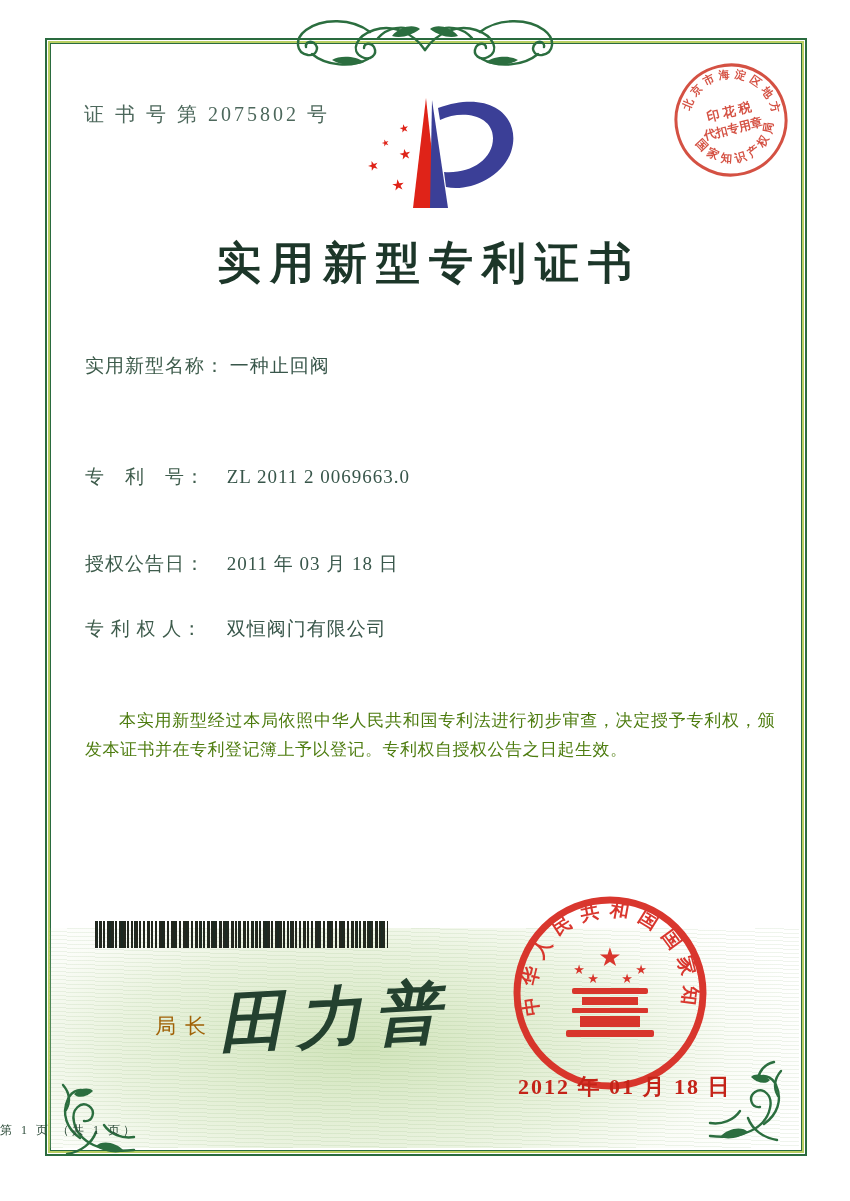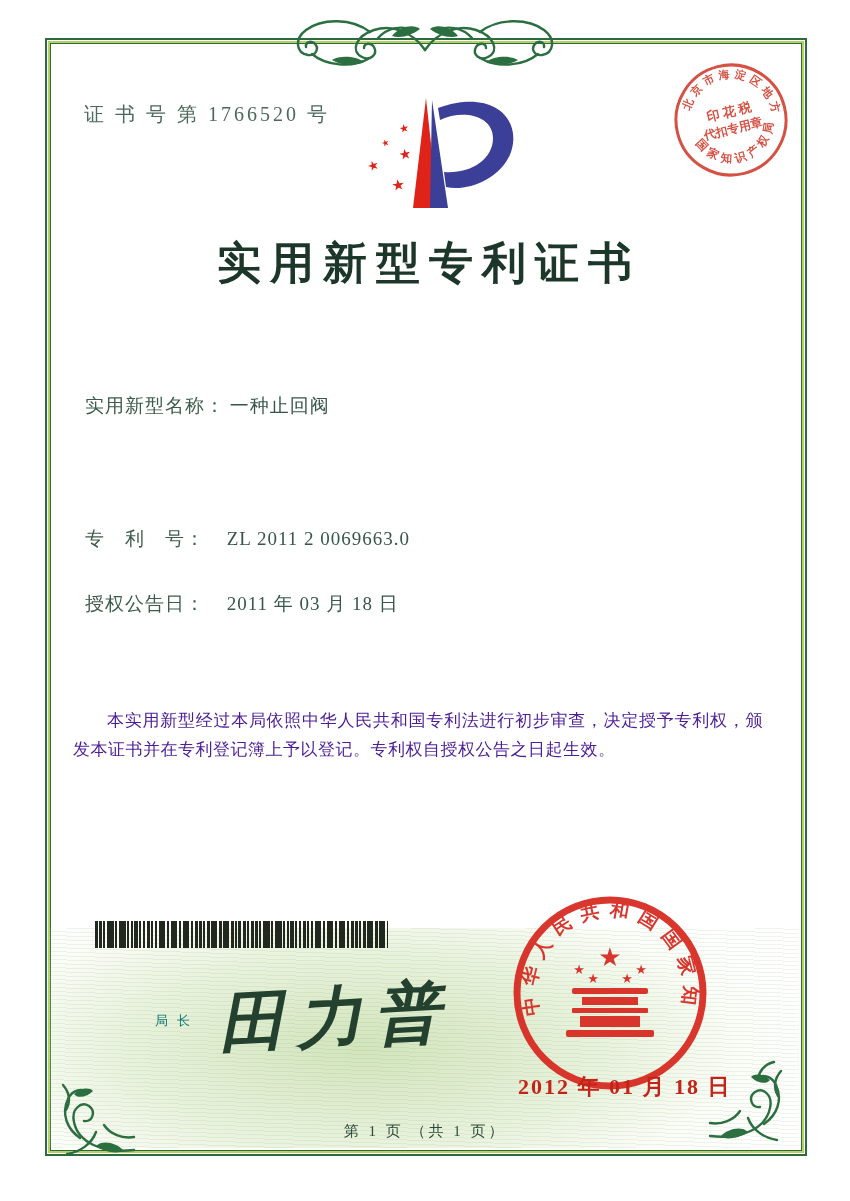--- a/index.html
+++ b/index.html
@@ -27,50 +27,50 @@
   .corner-right{left:708px;top:1060px;transform:scaleX(-1);}
   .cert-no{
     position:absolute;left:84px;top:101px;font-size:20px;color:#4d685c;
     letter-spacing:3px;
   }
   .logo{position:absolute;left:342px;top:86px;}
   .title{
     position:absolute;left:0;right:0;top:234px;text-align:center;
     font-size:44px;font-weight:bold;color:#1c3629;letter-spacing:9px;padding-left:8px;
   }
-  .field-row{position:absolute;left:85px;font-size:19px;color:#3e5c4c;white-space:nowrap;margin-top:40px;}
+  .field-row{position:absolute;left:85px;font-size:19px;color:#3e5c4c;white-space:nowrap;}
   .field-row .lbl{display:inline-block;min-width:137px;letter-spacing:1px;}
   .field-row .val{letter-spacing:1px;color:#38564а;}
   .field-row .val{color:#38564a;}
-  .r1{top:353px}.r2{top:421px}.r3{top:486px}.r4{top:551px}.r5{top:616px}.r6{top:681px}
+  .r1{top:353px}.r2{top:421px}.r3{top:464px}.r4{top:551px}.r5{top:616px}.r6{top:681px}
   .body-text{
-    position:absolute;left:73px;top:706px;width:690px;
-    font-size:17px;line-height:29px;color:#4c1d95;letter-spacing:0.5px;text-align:justify;
+    position:absolute;left:85px;top:706px;width:690px;
+    font-size:17px;line-height:29px;color:#4d7c0f;letter-spacing:0.5px;text-align:justify;
   }
   .body-text p{margin:0;text-indent:2em;}
   .barcode{
     position:absolute;left:95px;top:921px;width:293px;height:27px;
     background-image:
       repeating-linear-gradient(90deg,#23281f 0 2px,rgba(0,0,0,0) 2px 4px),
       repeating-linear-gradient(90deg,#23281f 0 1px,rgba(0,0,0,0) 1px 6px),
       repeating-linear-gradient(90deg,#1c2a22 0 3px,rgba(0,0,0,0) 3px 13px);
   }
   .role{
-    position:absolute;left:155px;top:1012px;font-size:13px;color:#0f766e;letter-spacing:9px;
+    position:absolute;left:155px;top:1012px;font-size:21px;color:#a16207;letter-spacing:9px;
   }
   .signature{position:absolute;left:208px;top:958px;}
   .seal{position:absolute;left:505px;top:888px;opacity:0.93;}
   .seal-date{
     position:absolute;left:518px;top:1072px;font-size:22px;font-weight:bold;
     color:#c42318;letter-spacing:2px;white-space:nowrap;
   }
   .tax-stamp{position:absolute;left:664px;top:53px;opacity:0.88;}
   .footer{
-    position:absolute;left:0;right:0;top:1122px;text-align:center;
-    font-size:15px;color:#2c4b39;letter-spacing:3px;
+    position:absolute;left:0;right:0;top:1122px;text-align:left;
+    font-size:12px;color:#2c4b39;letter-spacing:3px;
   }
 </style>
 </head>
 <body>
 
 <div class="page">
 
   <div class="frame"></div>
   <div class="green-wash"></div>
 
@@ -114,21 +114,21 @@
       <path d="M13,11 C19,18 21,27 16,36"></path>
       <path d="M54,51 C60,60 72,65 84,63"></path>
       <path d="M36,18 C34,10 28,4 20,2"></path>
     </g>
     <g fill="#2b6e3f" stroke="none">
       <path d="M46,72 C54,78 66,80 74,77 C66,68 52,66 46,72 Z"></path>
       <path d="M24,20 C30,14 39,13 43,17 C37,23 28,25 24,20 Z"></path>
     </g>
   </svg>
 
-  <div class="cert-no">证 书 号 第 1766520 号</div>
+  <div class="cert-no">证 书 号 第 2075802 号</div>
 
   <svg class="logo" width="220" height="142" viewBox="0 0 220 142">
     <polygon points="84,12 96,122 71,122" fill="#df2318"></polygon>
     <polygon points="90,14 106,122 88,122" fill="#3b3f97"></polygon>
     <path d="M96,22 C152,2 180,34 169,66 C159,94 124,106 104,101 L102,86 C128,88 151,74 151,52 C151,29 120,23 98,34 Z" fill="#3b3f97"></path>
     <g fill="#df2318" text-anchor="middle" font-family="'DejaVu Sans',sans-serif">
       <text x="62" y="46" font-size="11" transform="rotate(-12 62 42)">★</text>
       <text x="43" y="60" font-size="9" transform="rotate(-18 43 56)">★</text>
       <text x="63" y="73" font-size="14" transform="rotate(-10 63 68)">★</text>
       <text x="31" y="84" font-size="13" transform="rotate(-20 31 79)">★</text>
@@ -142,20 +142,24 @@
     <span class="lbl">实用新型名称：</span>
     <span class="val">一种止回阀</span>
   </div>
   <div class="field-row r3">
     <span class="lbl">专　利　号：</span>
     <span class="val">ZL 2011 2 0069663.0</span>
   </div>
   <div class="field-row r4">
     <span class="lbl">授权公告日：</span>
     <span class="val">2011 年 03 月 18 日</span>
+  </div>
+  <div class="field-row r5">
+    <span class="lbl">专 利 权 人：</span>
+    <span class="val">双恒阀门有限公司</span>
   </div>
 
   <div class="body-text">
     <p>本实用新型经过本局依照中华人民共和国专利法进行初步审查，决定授予专利权，颁发本证书并在专利登记簿上予以登记。专利权自授权公告之日起生效。</p>
   </div>
 
   <div class="barcode"></div>
 
   <div class="role">局长</div>
   <svg class="signature" width="250" height="115" viewBox="0 0 250 115">

